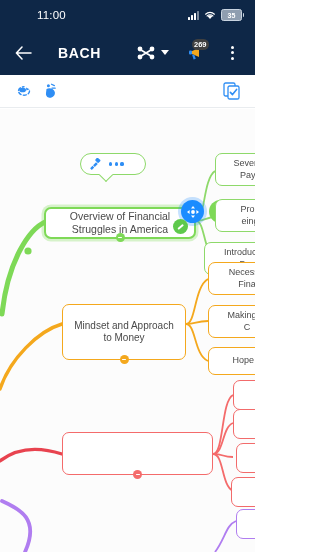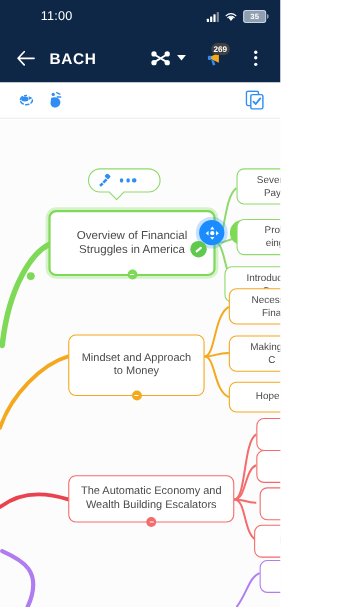--- a/index.html
+++ b/index.html
@@ -96,21 +96,21 @@
   .appbar-back {
     width: 26px; height: 26px;
     display: flex; align-items: center; justify-content: center;
     color: #ffffff;
   }
   .appbar-title {
     color: #ffffff;
     font-size: 14px;
     font-weight: bold;
     letter-spacing: .6px;
-    margin-left: 9px;
+    margin-left: 22px;
   }
   .appbar-spacer { flex: 1; }
   .appbar-icon {
     width: 26px; height: 26px;
     display: flex; align-items: center; justify-content: center;
     position: relative;
     color: #ffffff;
   }
   .layout-group {
     display: flex;
@@ -421,21 +421,21 @@
         <path d="M7.6 4.6 L4.4 7.8 L6.2 9.6 L9.4 6.4 Z" fill="#2f8ef4"></path>
         <path d="M3.8 8.4 L1.2 11 L3 12.8 L5.6 10.2 Z" fill="#2f8ef4"></path>
       </svg>
       <div class="dots3">
           <i></i>
           <i></i>
           <i></i>
         </div>
     </div>
 
-    <div class="node node-root" style="left:44px; top:82px; width:152px; height:60px;justify-content:center;">
+    <div class="node node-root" style="left:44px; top:98px; width:152px; height:32px;justify-content:center;">
       <span>Overview of Financial Struggles in America</span>
       <div class="collapse-dot green">
           <i></i>
         </div>
     </div>
 
     <div class="handle-move" style="left:181px; top:91px;">
       <svg width="14" height="14" viewBox="0 0 14 14">
         <path d="M7 1 L9 3.6 H5 Z M7 13 L9 10.4 H5 Z M1 7 L3.6 5 V9 Z M13 7 L10.4 5 V9 Z" fill="#ffffff"></path>
         <circle cx="7" cy="7" r="1.9" fill="#ffffff"></circle>
@@ -472,21 +472,20 @@
     </div>
     <div class="node node-orange" style="left:208px; top:196px; width:78px; height:33px;">
       <span style="white-space:pre-line;">Making th
 C</span>
     </div>
     <div class="node node-orange" style="left:208px; top:238px; width:78px; height:28px;">
       <span>Hope a</span>
     </div>
 
     <div class="node node-red-main" style="left:62px; top:323px; width:151px; height:43px;">
-      <span>The Automatic Economy and Wealth Building Escalators</span>
       <div class="collapse-dot red">
           <i></i>
         </div>
     </div>
 
     <div class="node node-red" style="left:233px; top:271px; width:58px; height:30px;">
       
     </div>
     <div class="node node-red" style="left:233px; top:300px; width:58px; height:30px;">
       

